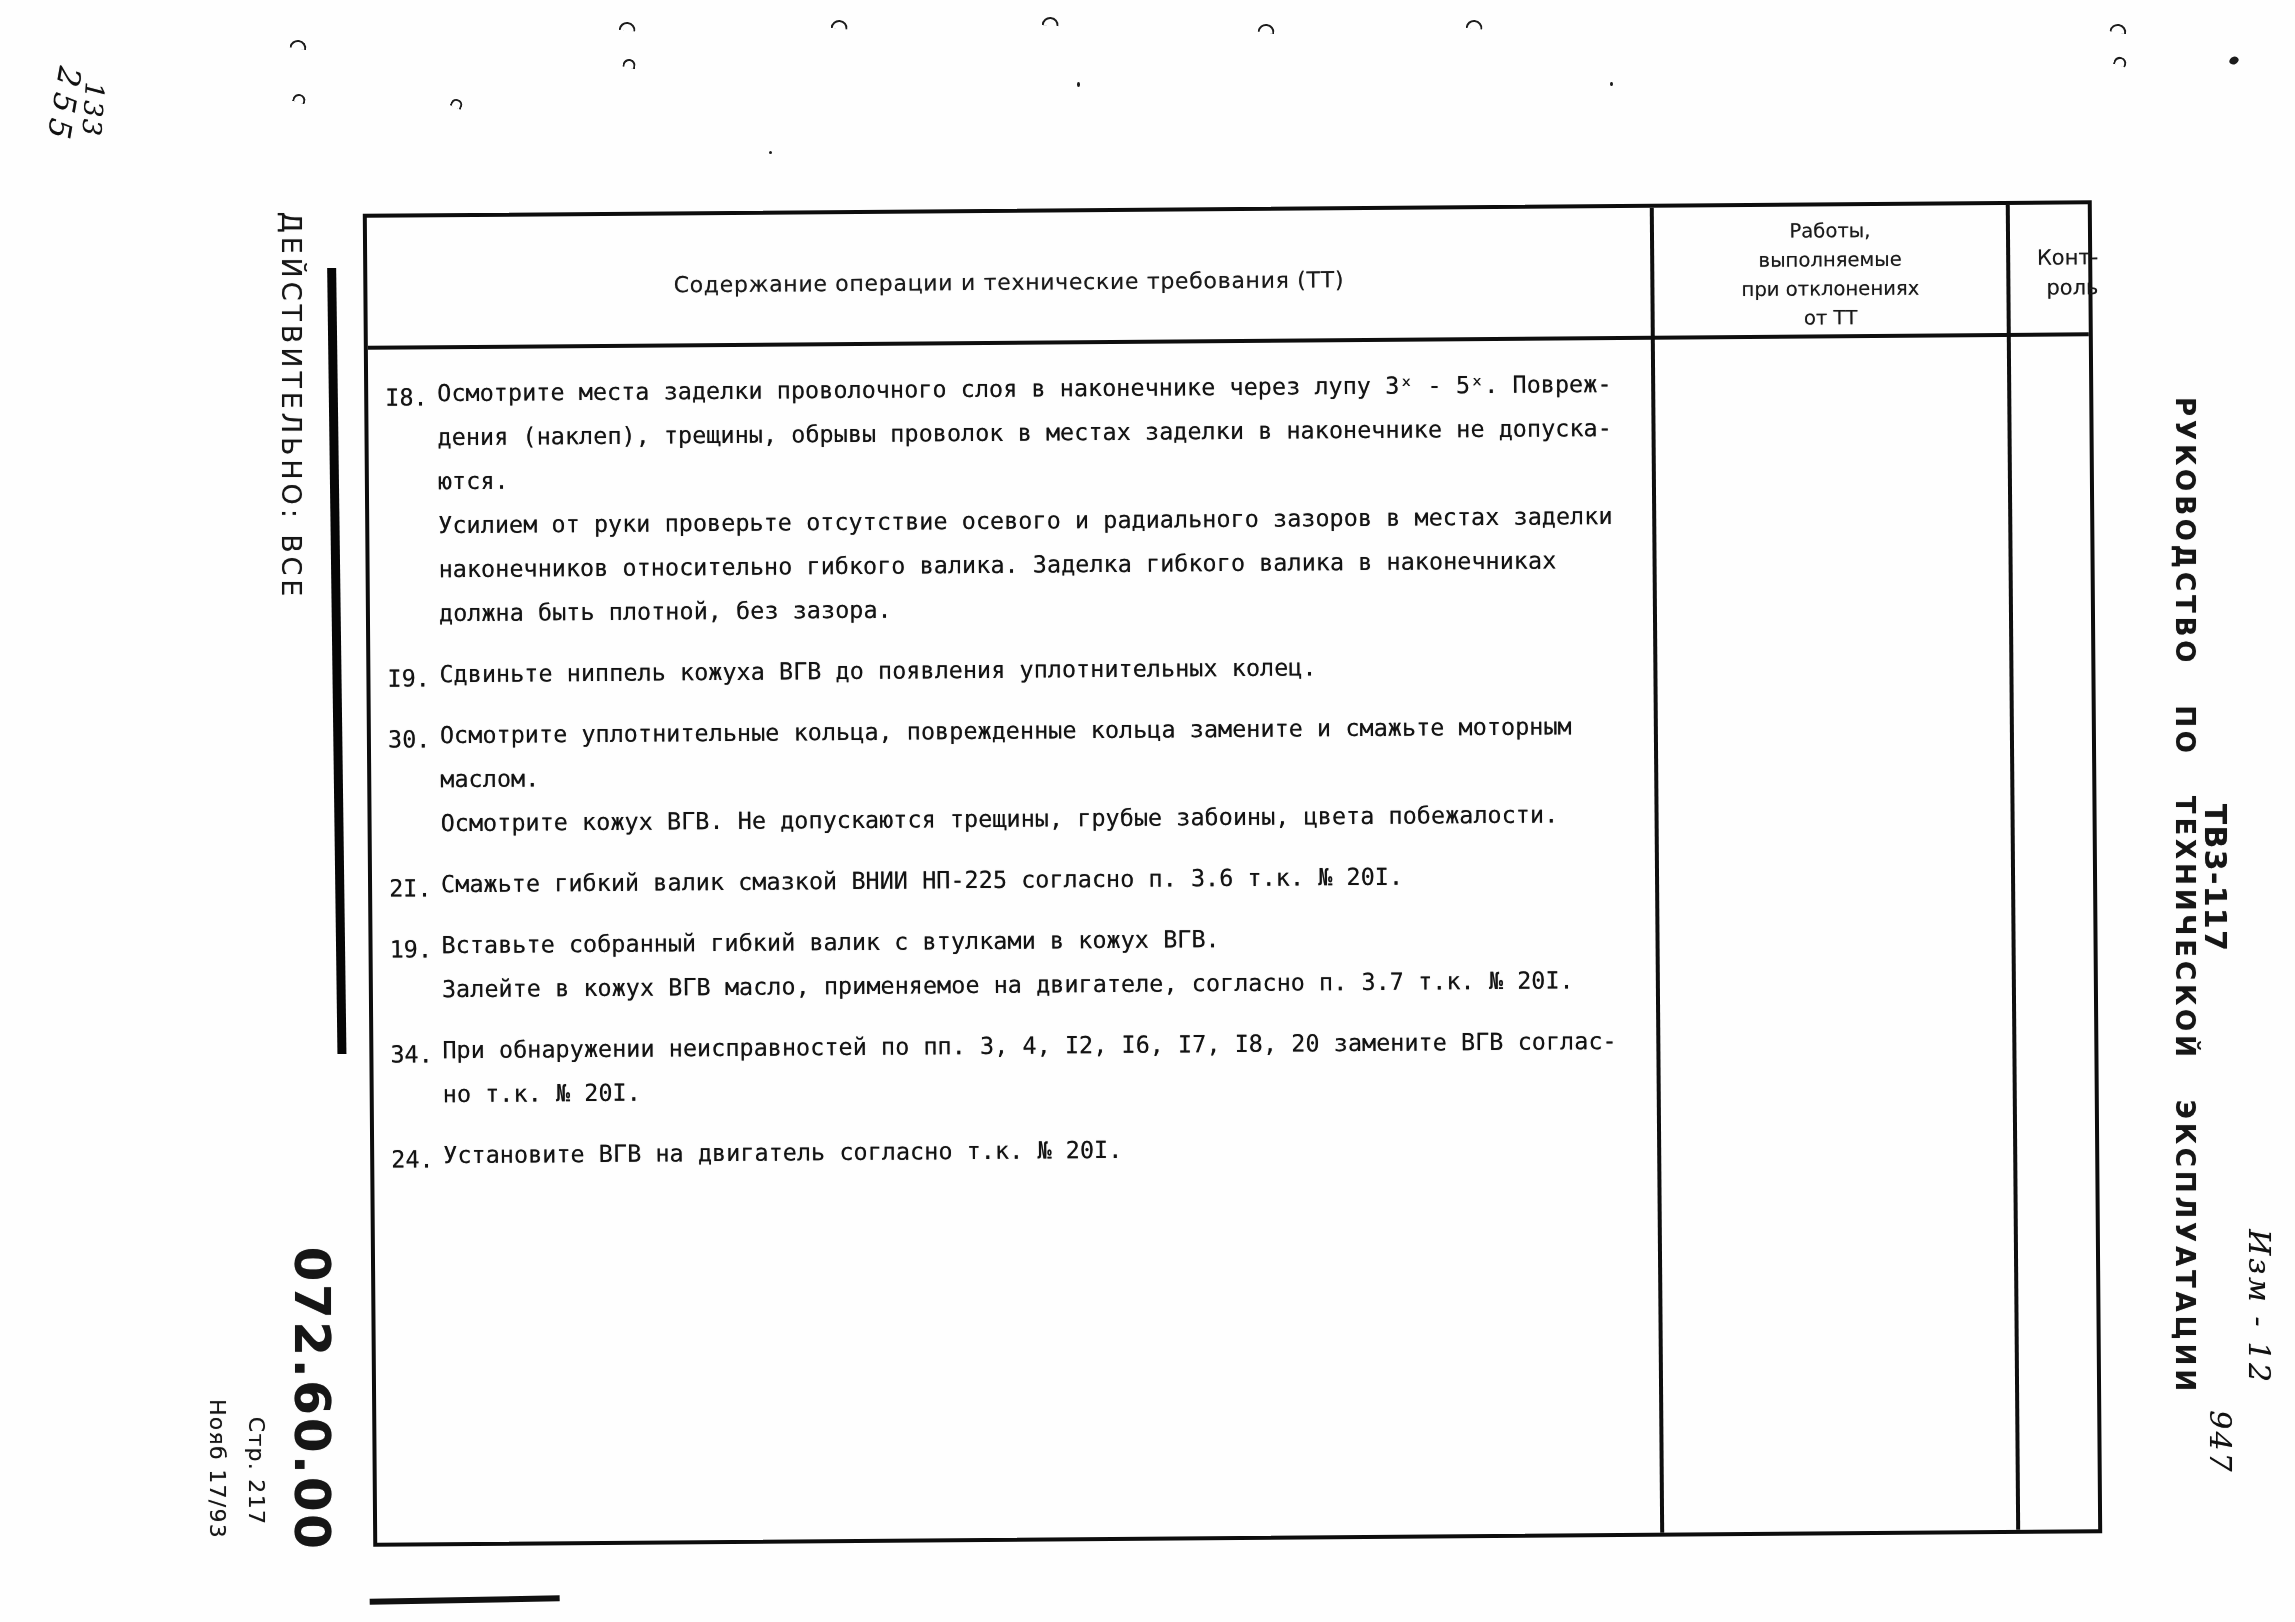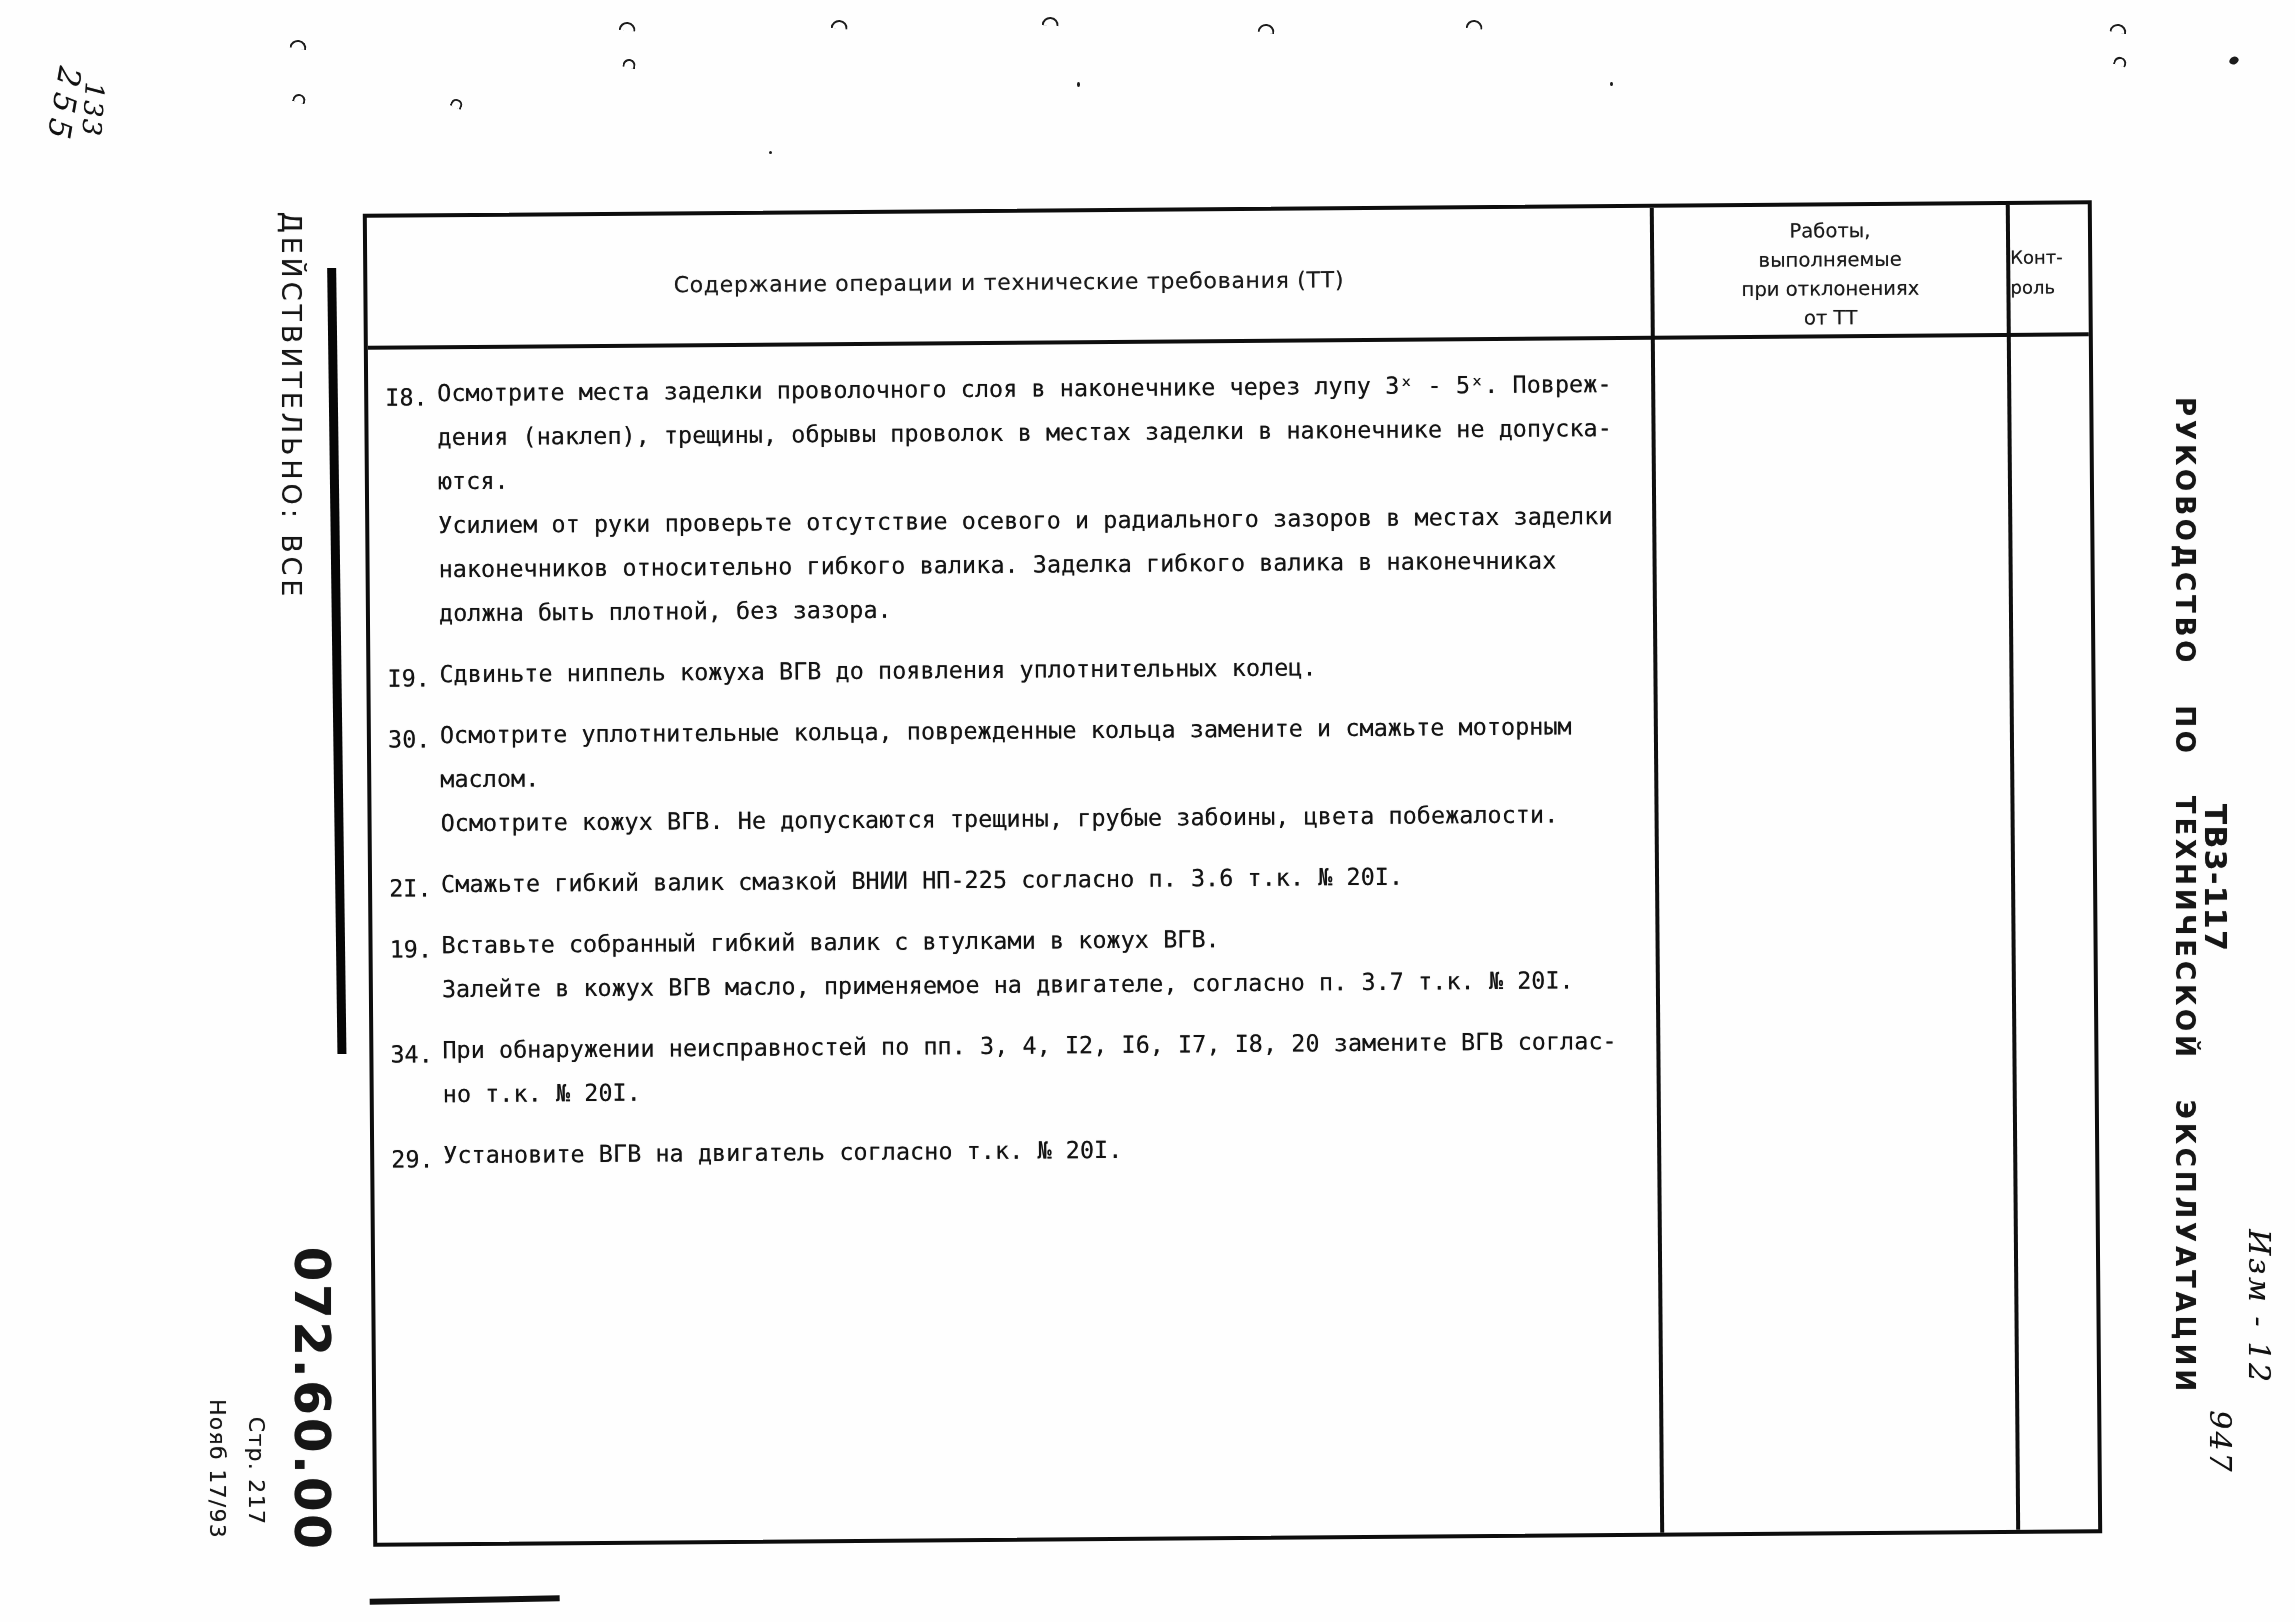--- a/index.html
+++ b/index.html
@@ -22,22 +22,22 @@
   .vline{position:absolute;top:0;bottom:0;width:3.9px;background:#0e0e0e;}
   #divider-1{left:1283px;}
   #divider-2{left:1639px;}
   #header-sep{position:absolute;left:0;top:128px;height:3.9px;width:100%;background:#0e0e0e;}
   .hdr{font-family:"DejaVu Sans", "Liberation Sans", sans-serif;color:#1a1a1a;
        text-shadow:0 0 0.7px rgba(10,10,10,.55);}
   #hdr-col1{position:absolute;left:0;top:57px;width:1283px;text-align:center;
             font-size:22px;letter-spacing:0.7px;}
   #hdr-col2{position:absolute;left:1287px;top:10.4px;width:352px;text-align:center;
             font-size:19.6px;line-height:29px;}
-  #hdr-col3{position:absolute;left:1643px;top:38px;width:88px;text-align:left;
-            font-size:18px;line-height:30px;}
+  #hdr-col3{position:absolute;left:1643px;top:38px;width:88px;text-align:right;
+            font-size:21px;line-height:30px;}
   
   #ops-body{
     position:absolute;left:17px;top:154px;width:1258px;
     font-size:23.5px;line-height:44px;color:#131313;
     text-shadow:0 0 0.7px rgba(10,10,10,.6);
   }
   .op-item{position:relative;padding-left:52px;margin-bottom:17px;}
   .op-num{position:absolute;left:0;top:4px;}
   .op-line{white-space:nowrap;}
   
@@ -130,21 +130,21 @@
         <div class="op-line">Залейте в кожух ВГВ масло, применяемое на двигателе, согласно п. 3.7 т.к. № 20I.</div>
       </div>
 
       <div class="op-item">
         <span class="op-num">34.</span>
         <div class="op-line">При обнаружении неисправностей по пп. 3, 4, I2, I6, I7, I8, 20 замените ВГВ соглас-</div>
         <div class="op-line">но т.к. № 20I.</div>
       </div>
 
       <div class="op-item">
-        <span class="op-num">29.</span>
+        <span class="op-num">24.</span>
         <div class="op-line">Установите ВГВ на двигатель согласно т.к. № 20I.</div>
       </div>
 
     </div>
   </div>
 
   <div class="abs" id="revision-bar"></div>
   <div class="abs" id="bottom-left-line"></div>
 </div>
 

